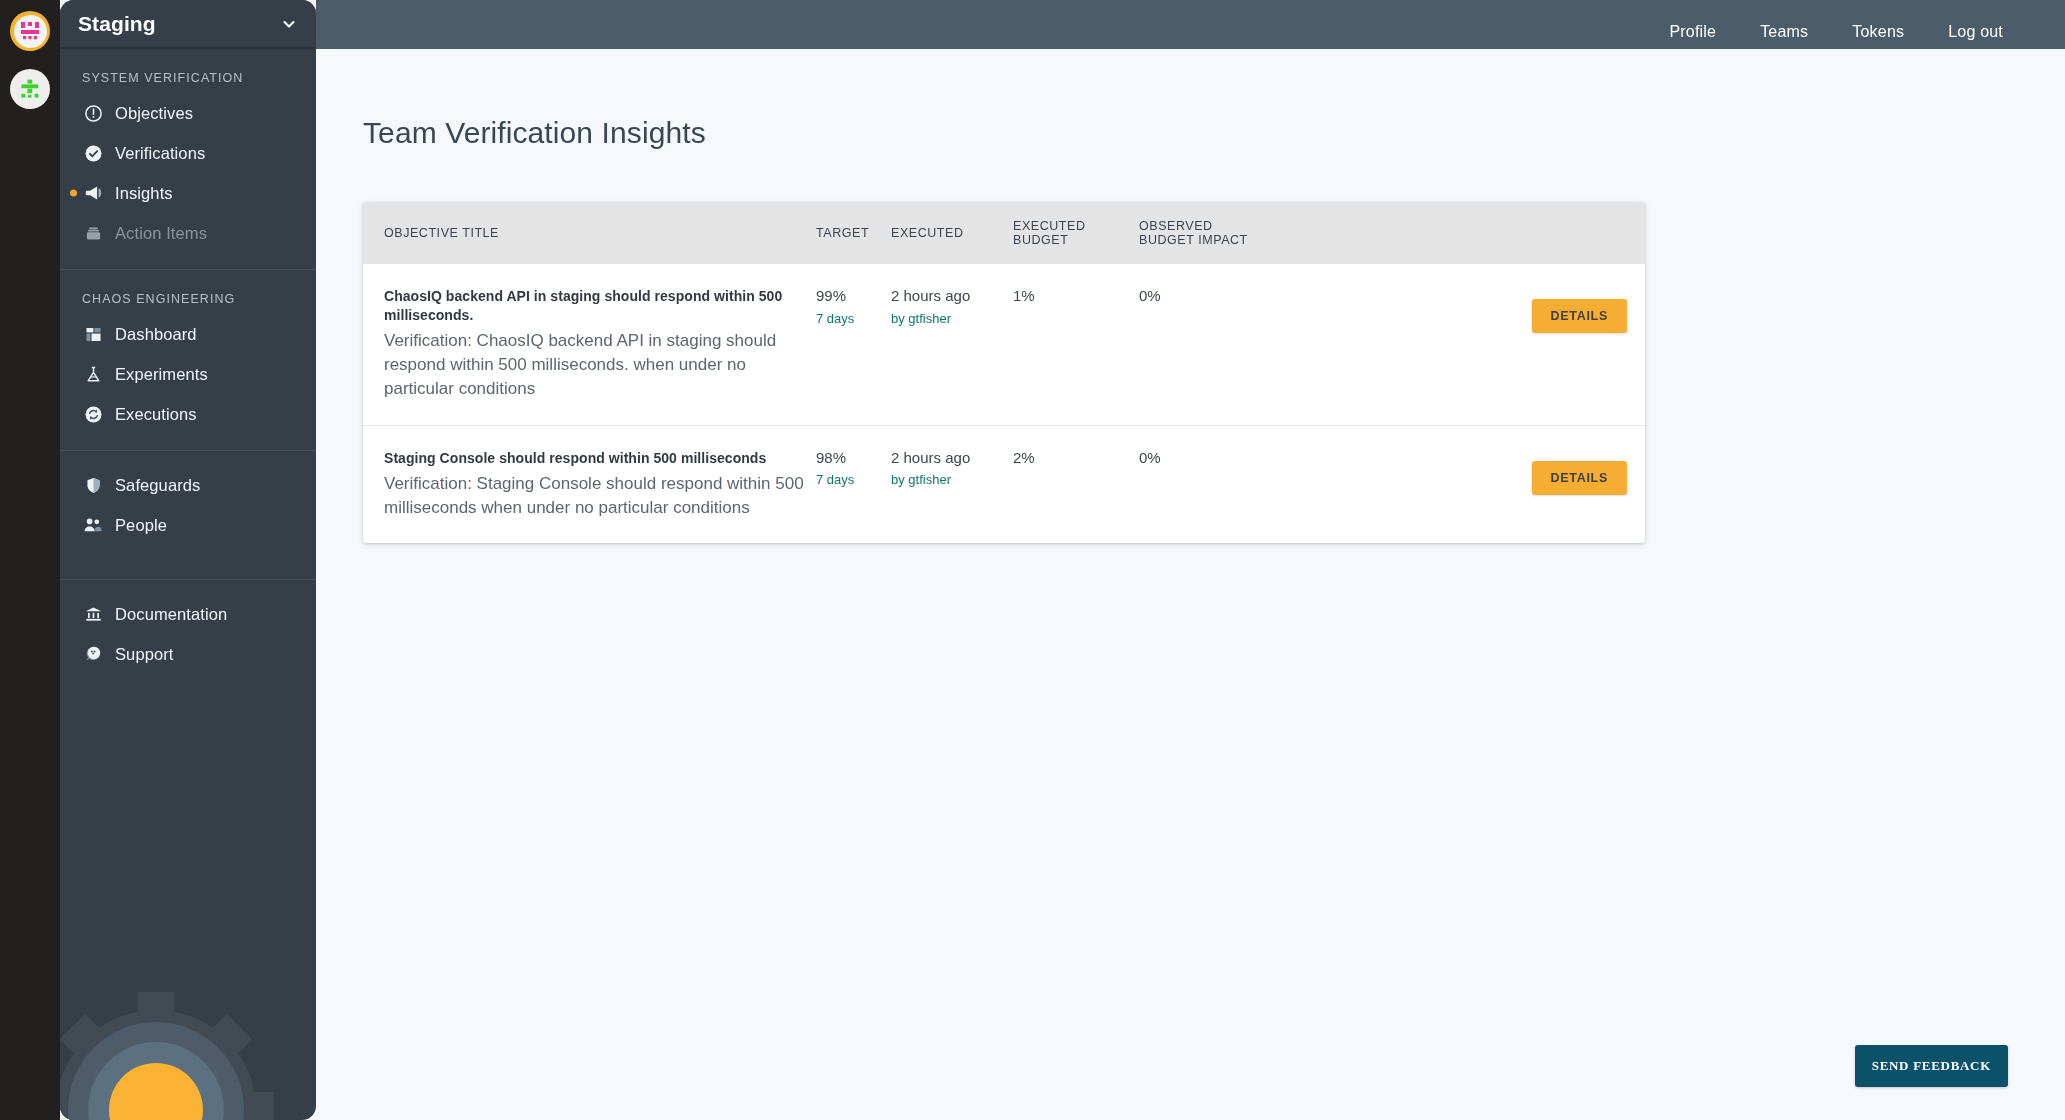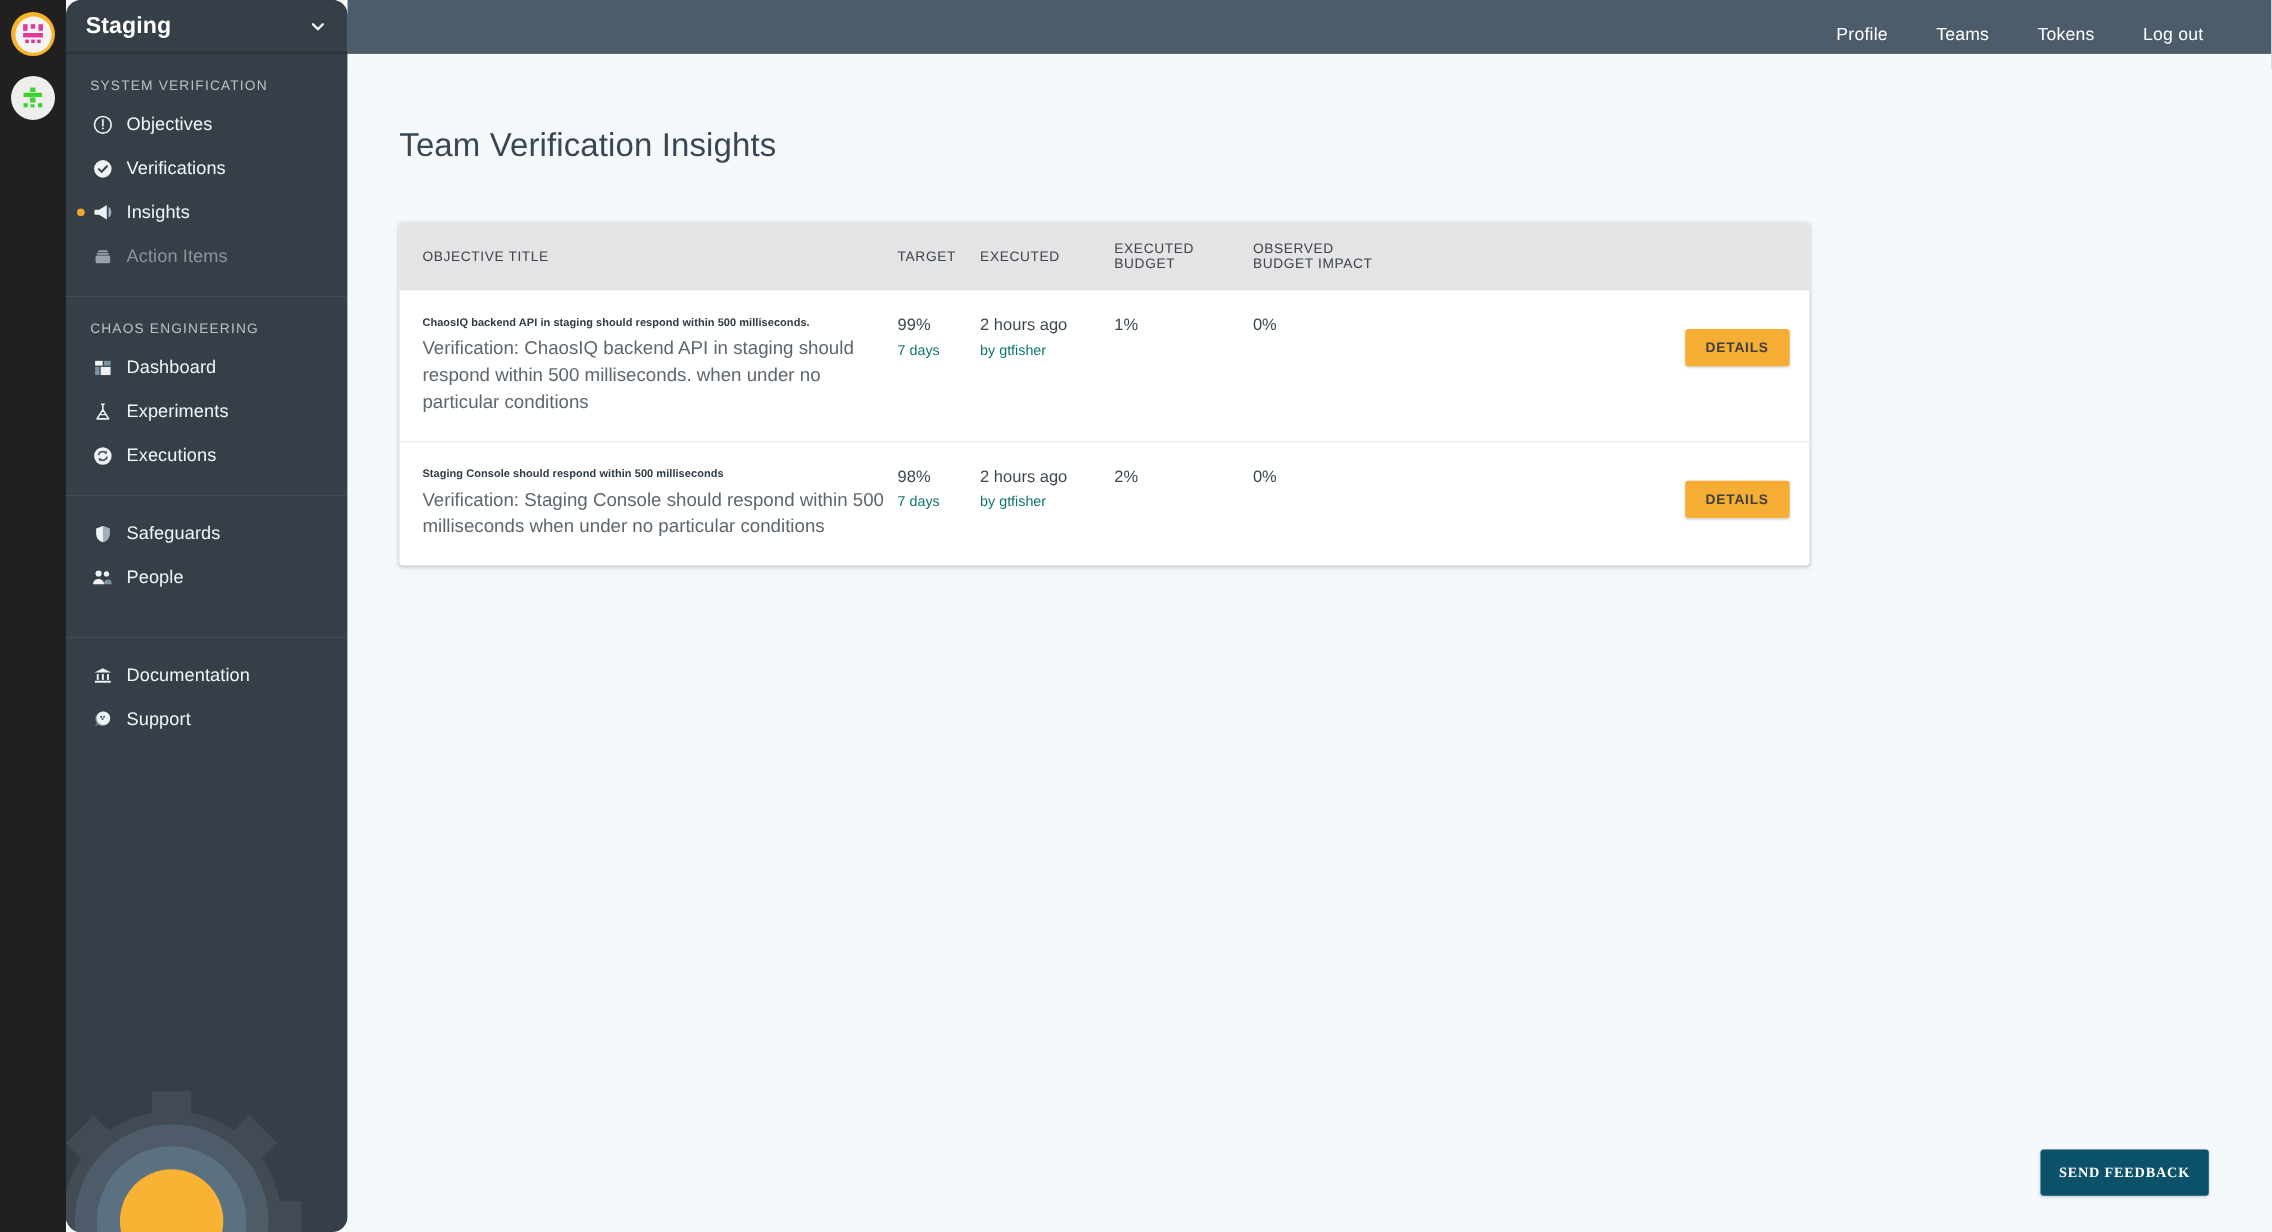--- a/index.html
+++ b/index.html
@@ -151,21 +151,21 @@
 
   .trow {
     display: flex; align-items: flex-start;
     padding: 23px 0 23px 21px;
     border-bottom: 1px solid #e7e7e7;
     min-height: 104px;
     position: relative;
   }
   .trow:last-child { border-bottom: none; }
   .obj-title {
-    font-size: 10px; font-weight: bold; color: #303a45;
+    font-size: 14px; font-weight: bold; color: #303a45;
     line-height: 1.33; margin-bottom: 5px; letter-spacing: .05px;
   }
   .obj-desc {
     font-size: 17px; color: #5d666e; line-height: 1.42;
   }
   .cell-main { font-size: 15px; color: #3e474f; line-height: 1.25; }
   .cell-sub  { font-size: 13px; color: #0f766e; margin-top: 5px; }
   .details-btn {
     background: #f5ae33; color: #404040;
     border: none; border-radius: 3px;

